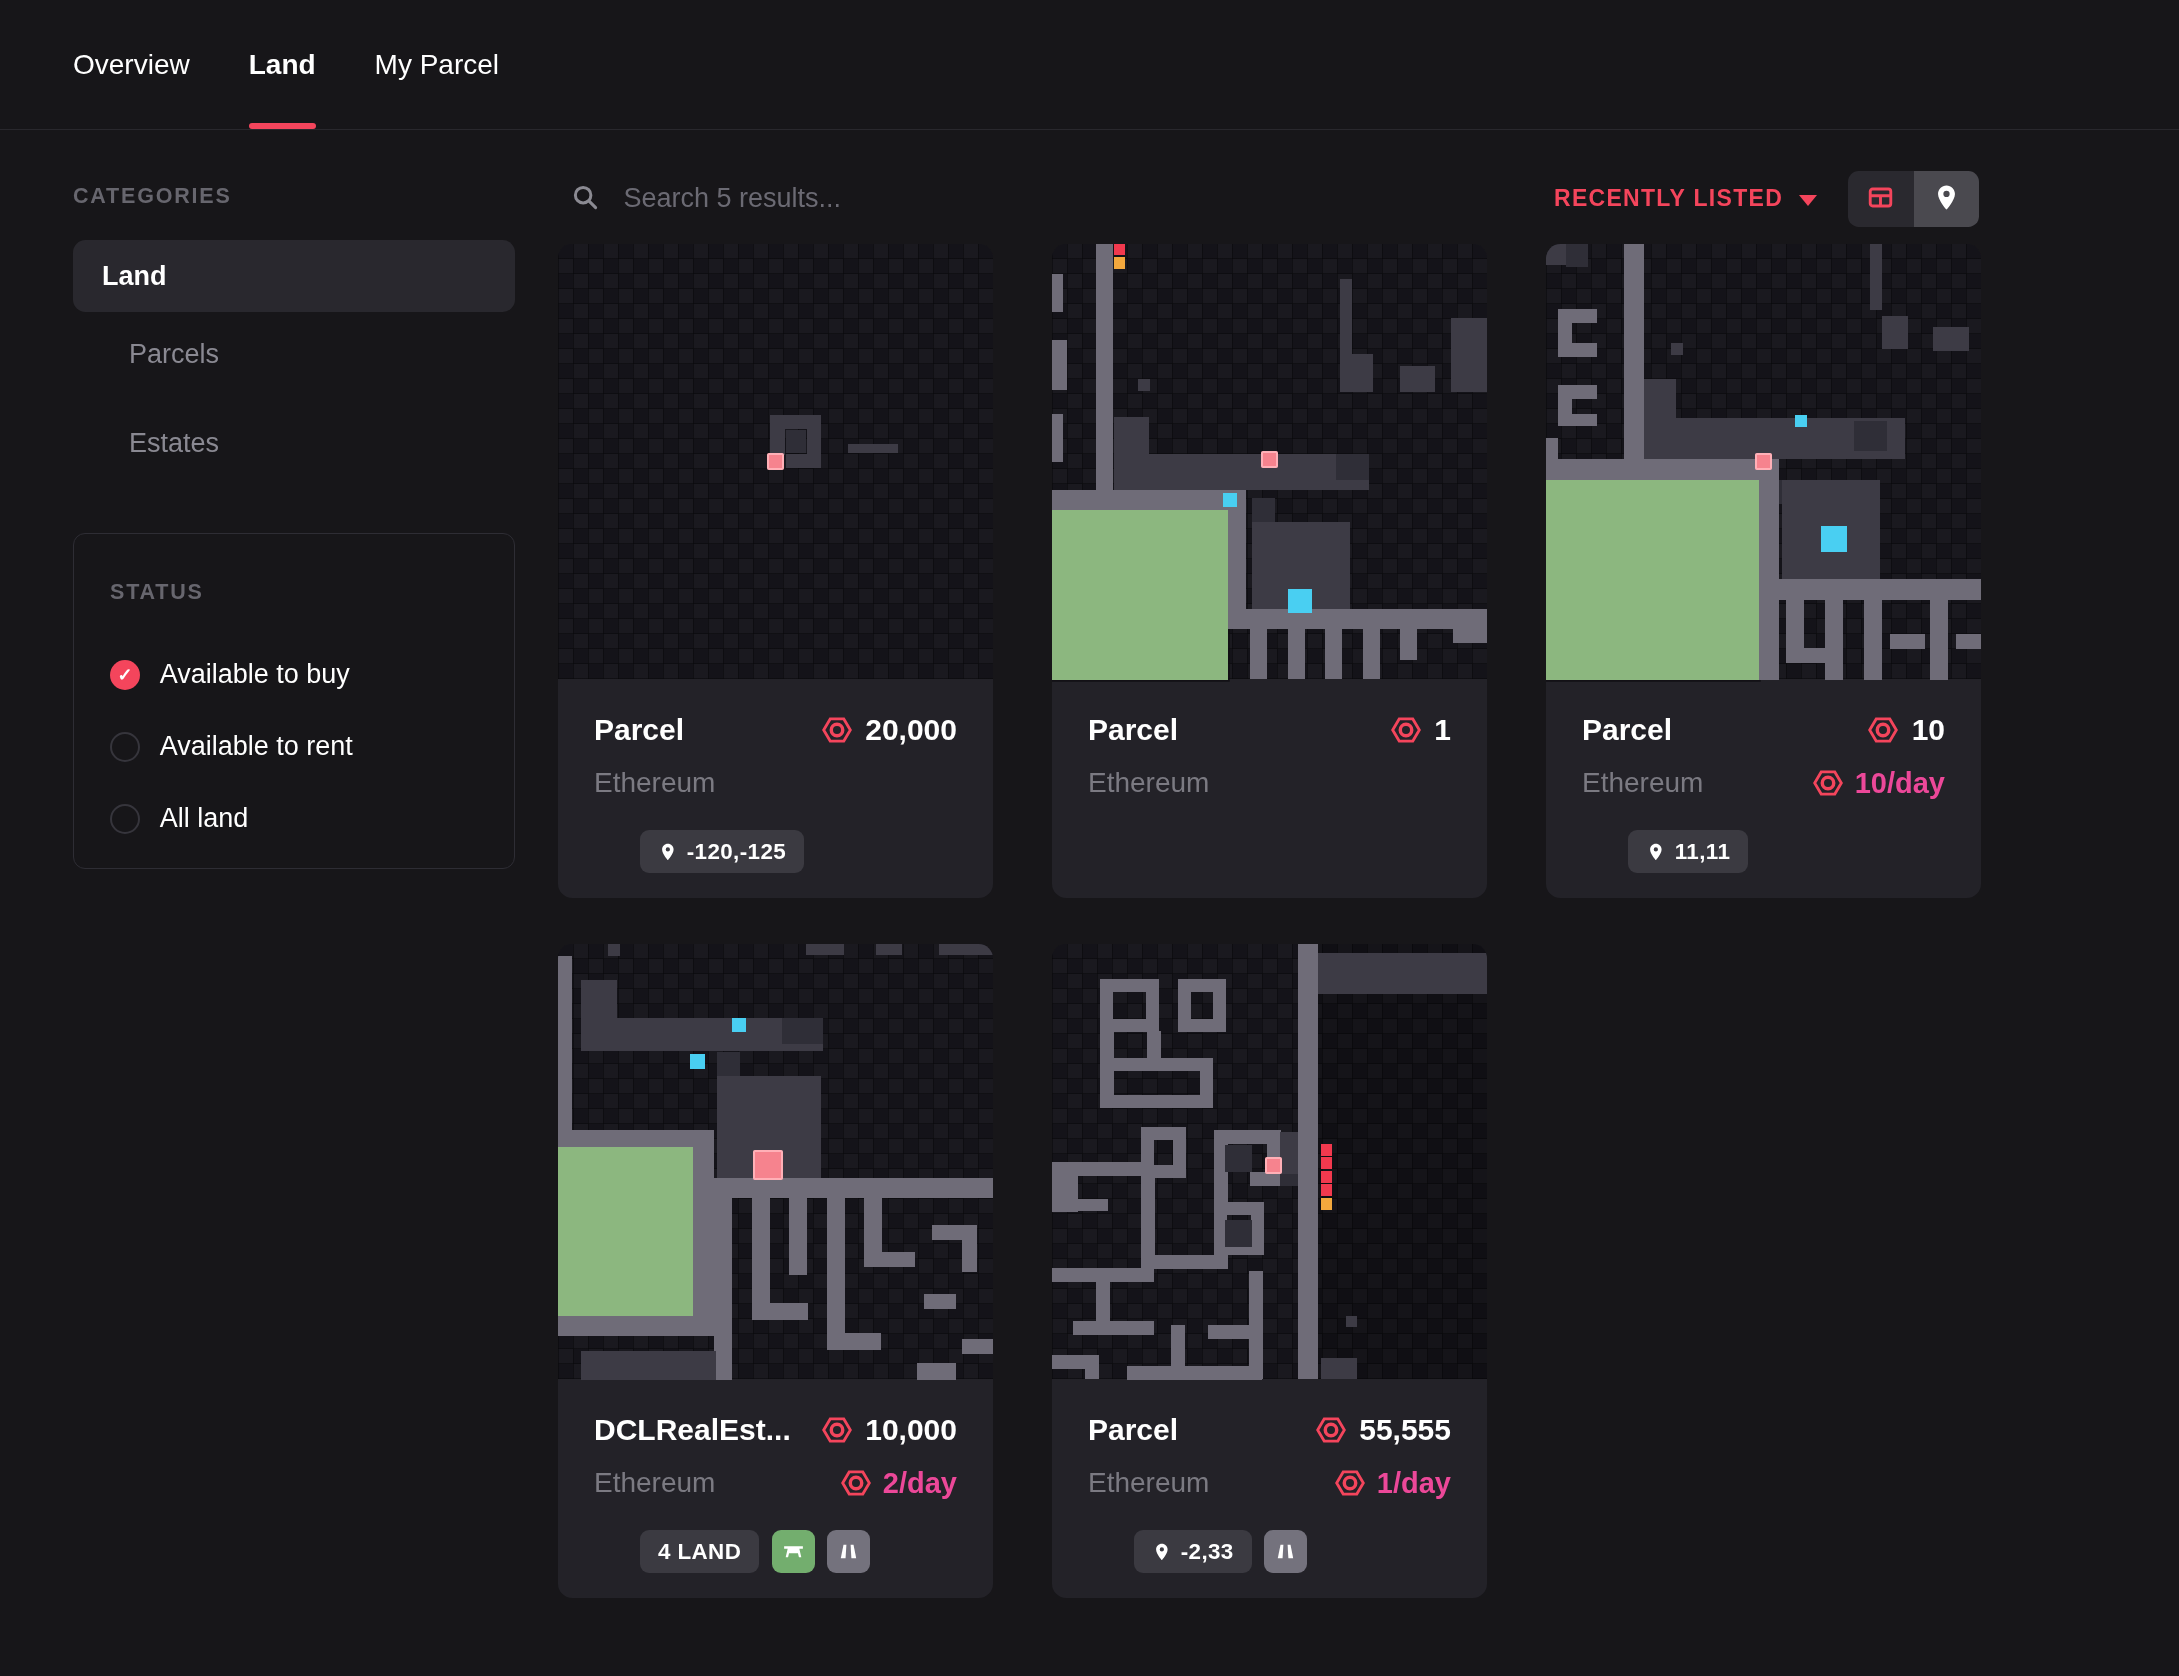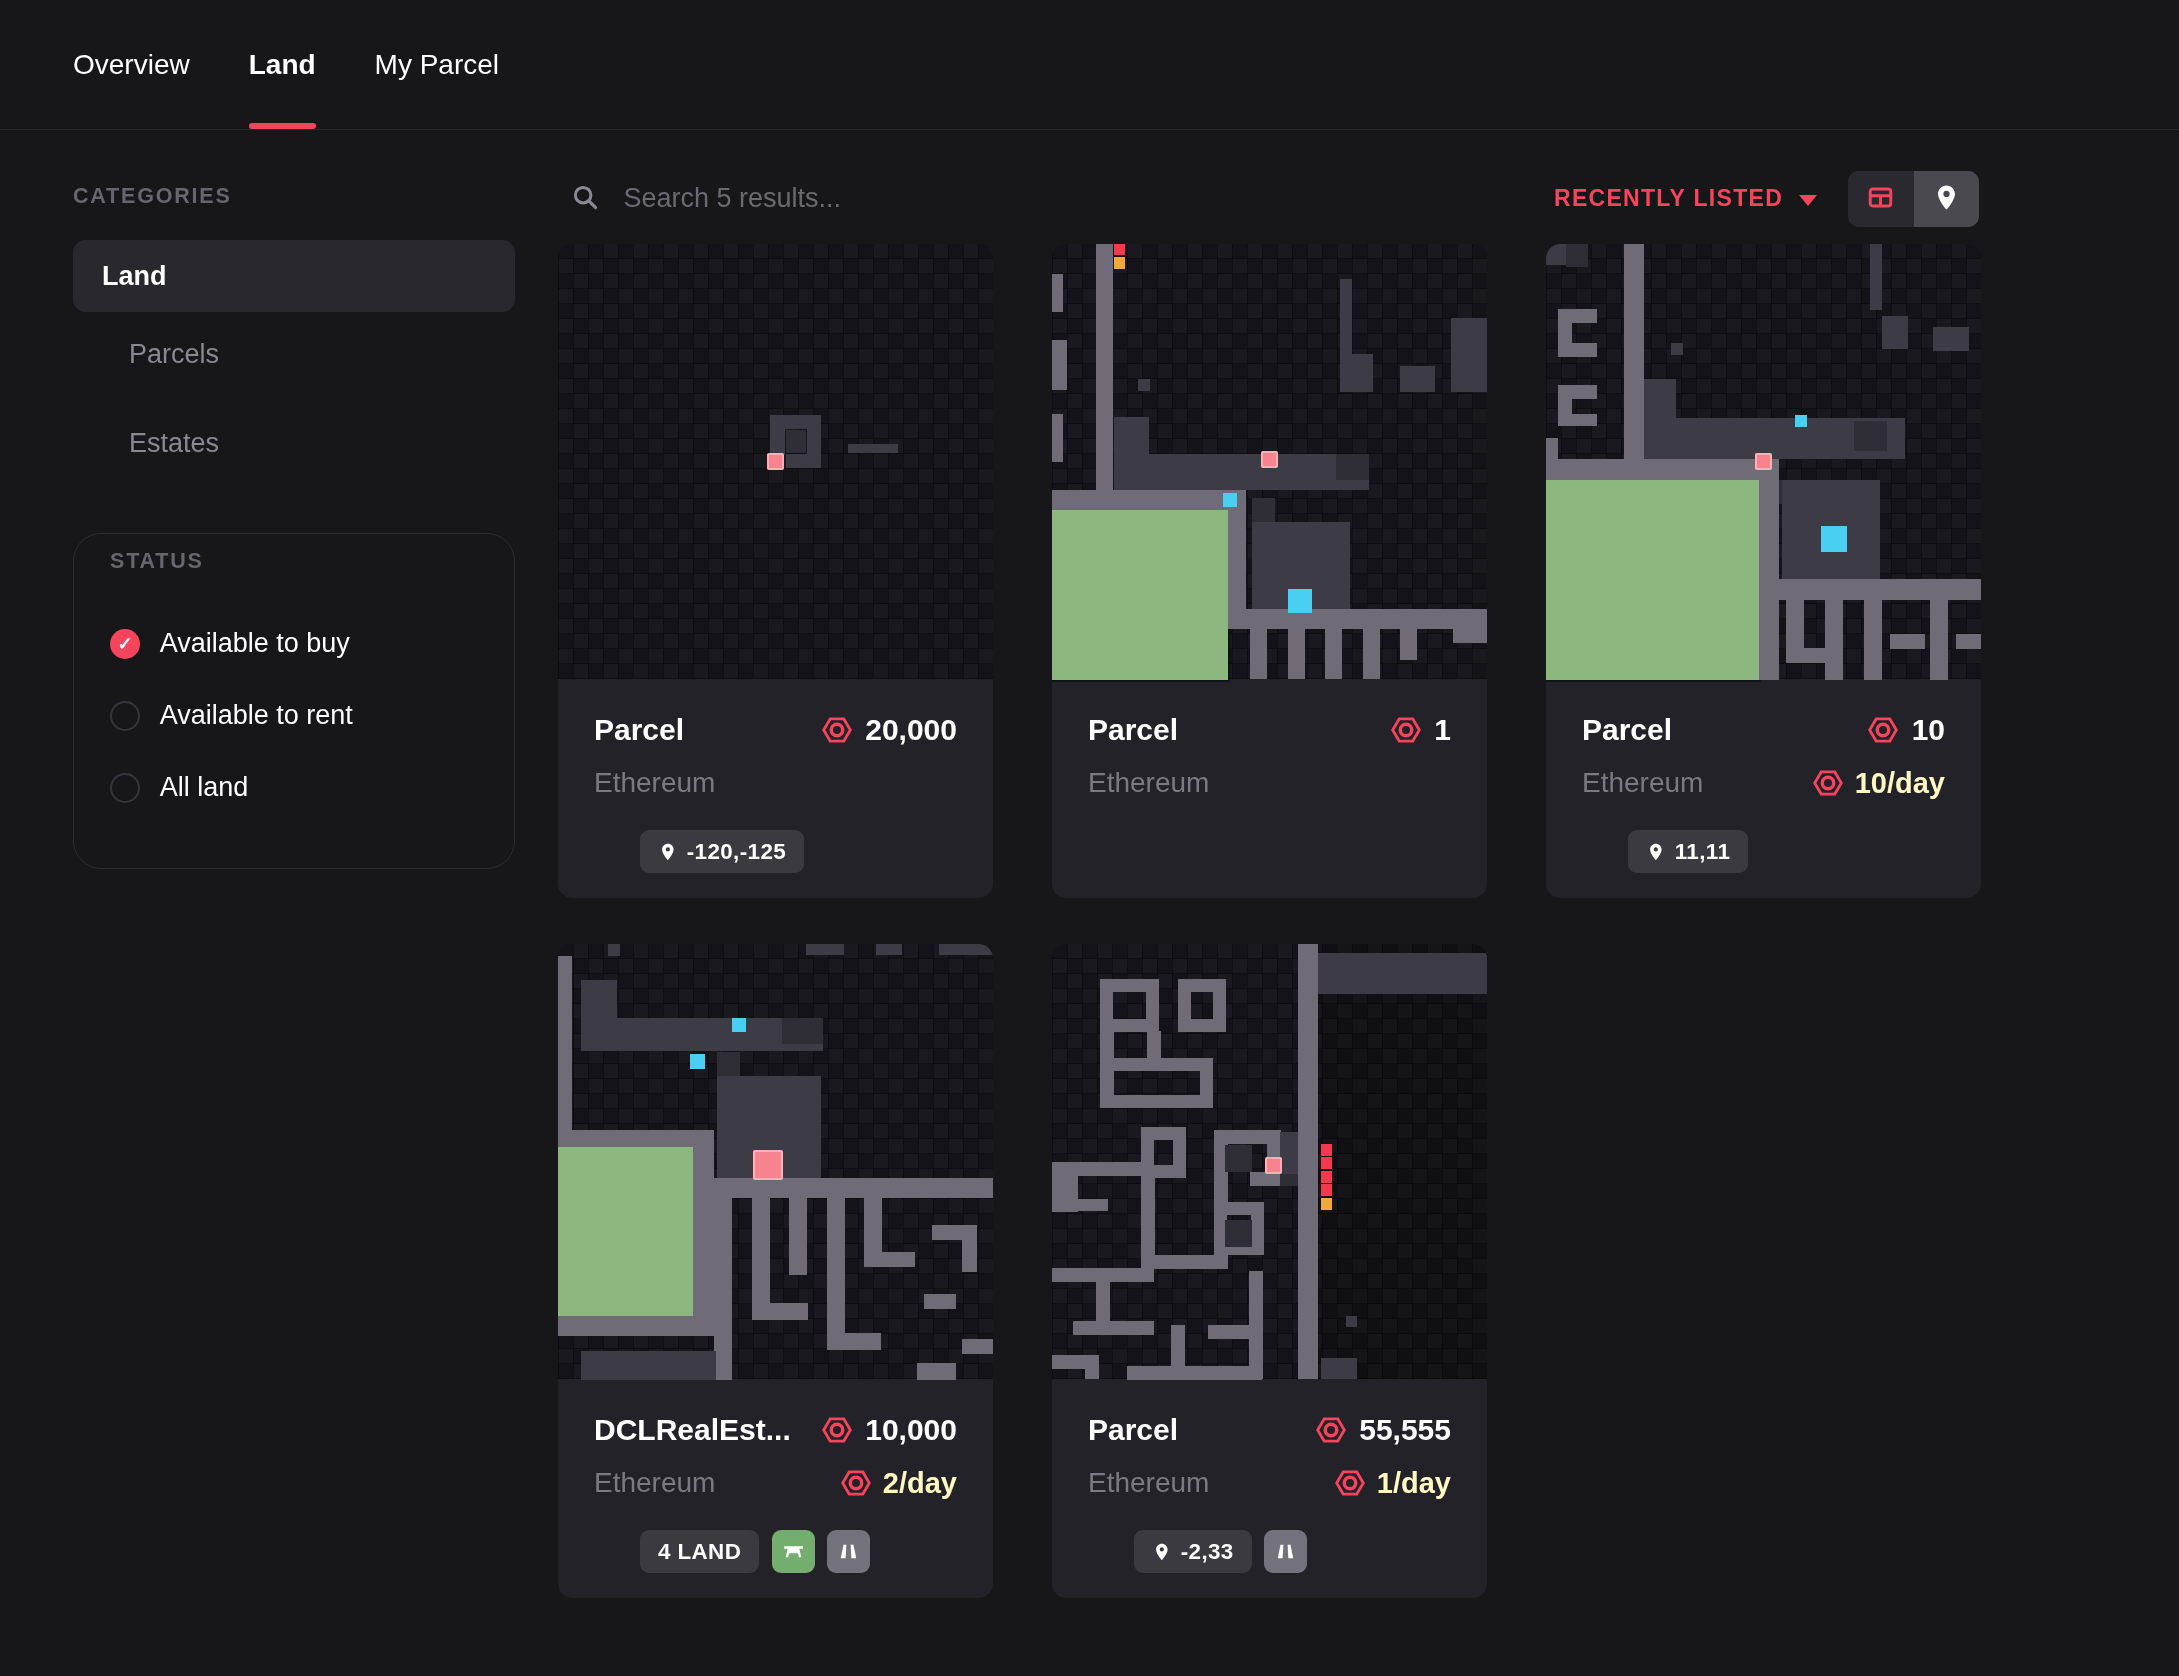--- a/index.html
+++ b/index.html
@@ -17,21 +17,21 @@
 
   
   .side-heading{position:absolute;font-size:21.5px;font-weight:600;letter-spacing:1.8px;color:#67666e;}
   #cat-heading{left:73px;top:184px;}
   .cat-list{position:absolute;left:73px;top:240px;width:442px;}
   .cat-item{height:72px;display:flex;align-items:center;font-size:27px;color:#8a8992;
     padding-left:29px;border-radius:12.5px;cursor:pointer;margin-bottom:14.3px;}
   .cat-item.active{background:#29282e;color:#fff;font-weight:600;}
   .cat-item.sub{padding-left:56px;height:57px;margin-bottom:32px;}
   .status-box{position:absolute;left:73px;top:533px;width:442px;height:336px;
-    border:1.8px solid #2e2d34;border-radius:28px;padding:10px 36px;}
+    border:1.8px solid #2e2d34;border-radius:12px;padding:41px 36px;}
   #status-heading{position:static;display:block;margin-top:5.4px;}
   .radio-row{display:flex;align-items:center;gap:19.7px;margin-top:41px;cursor:pointer;}
   .radio-row:first-of-type{margin-top:54px;}
   .radio-dot{width:30px;height:30px;border-radius:50%;border:2.7px solid #36353c;flex:0 0 auto;
     display:flex;align-items:center;justify-content:center;font-size:18px;font-weight:700;color:#fff;}
   .radio-dot.checked{border:none;background:#f4455c;}
   .radio-label{font-size:27px;color:#fff;}
 
   
   .search{position:absolute;left:570px;top:170px;height:57px;display:flex;align-items:center;gap:21.5px;}
@@ -72,21 +72,21 @@
   .mr-red,.mr-orange,.mr-cyan{z-index:2;}
   .mr-park{box-shadow:0 0 0 1.8px rgba(15,14,18,.8);}
 
   .card-info{padding:34px 36px 0 36px;}
   .info-row{display:flex;justify-content:space-between;align-items:center;}
   .c-title{font-size:30px;font-weight:600;color:#fff;}
   .c-price{display:flex;align-items:center;gap:12.5px;font-size:30px;font-weight:600;color:#fff;}
   .c-price svg,.c-rent svg{width:32px;height:32px;}
   .row2{margin-top:18px;min-height:36px;}
   .c-net{font-size:28px;color:#7b7a82;}
-  .c-rent{display:flex;align-items:center;gap:10.7px;font-size:29px;font-weight:600;color:#fef9c3;}
+  .c-rent{display:flex;align-items:center;gap:10.7px;font-size:29px;font-weight:600;color:#ec4899;}
   .badge-row{margin-top:29px;display:flex;align-items:center;gap:12.5px;margin-left:46px;}
   .pill{height:43px;background:#3b3a41;border-radius:9px;display:flex;align-items:center;
     gap:9px;padding:0 18px;font-size:22.4px;font-weight:700;letter-spacing:0.4px;color:#fff;}
   .pill svg{width:19.7px;height:19.7px;}
   .icon-badge{width:43px;height:43px;border-radius:9px;display:flex;align-items:center;
     justify-content:center;}
   .icon-badge svg{width:25px;height:25px;}
   .ib-green{background:#73ae6e;}
   .ib-gray{background:#74727d;}
 </style>

